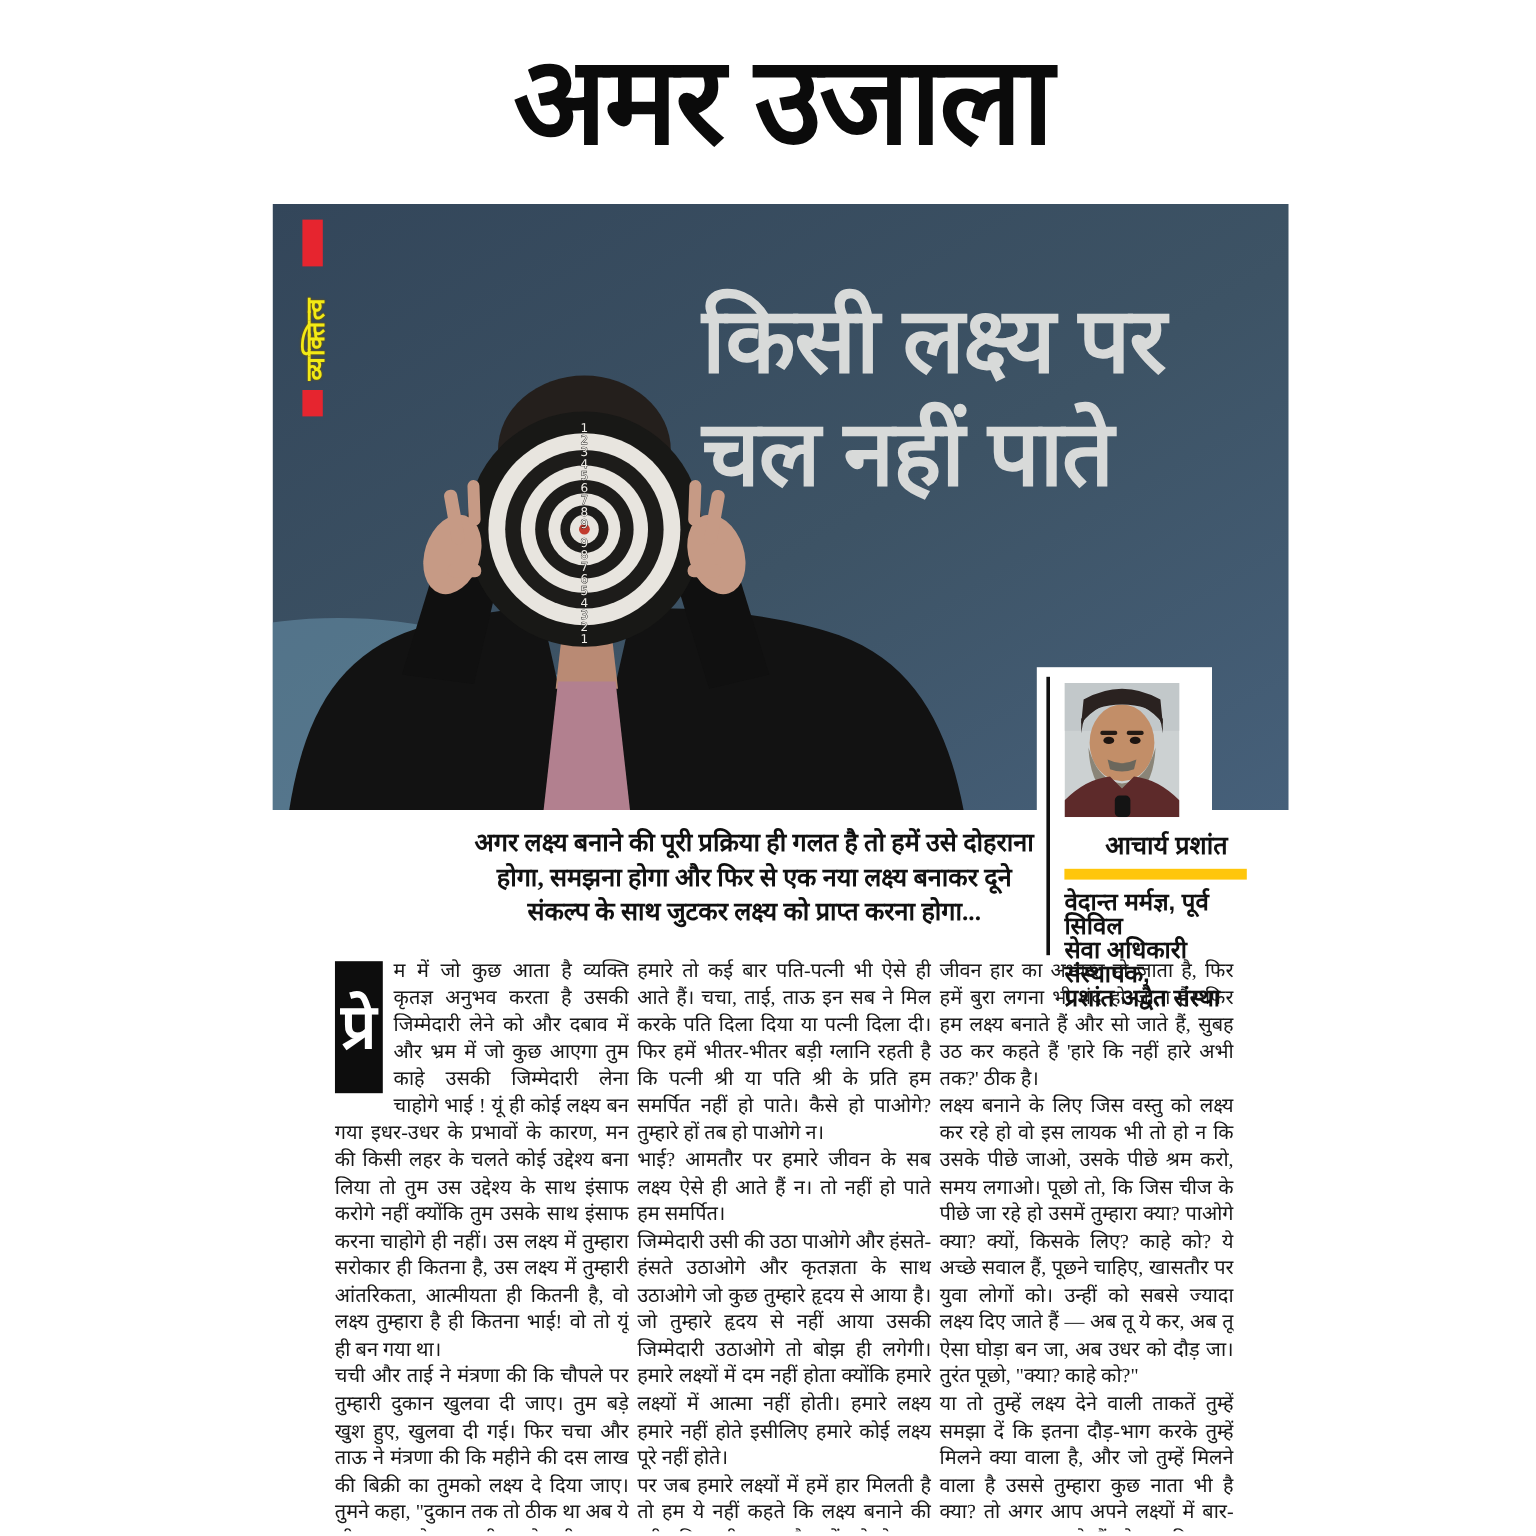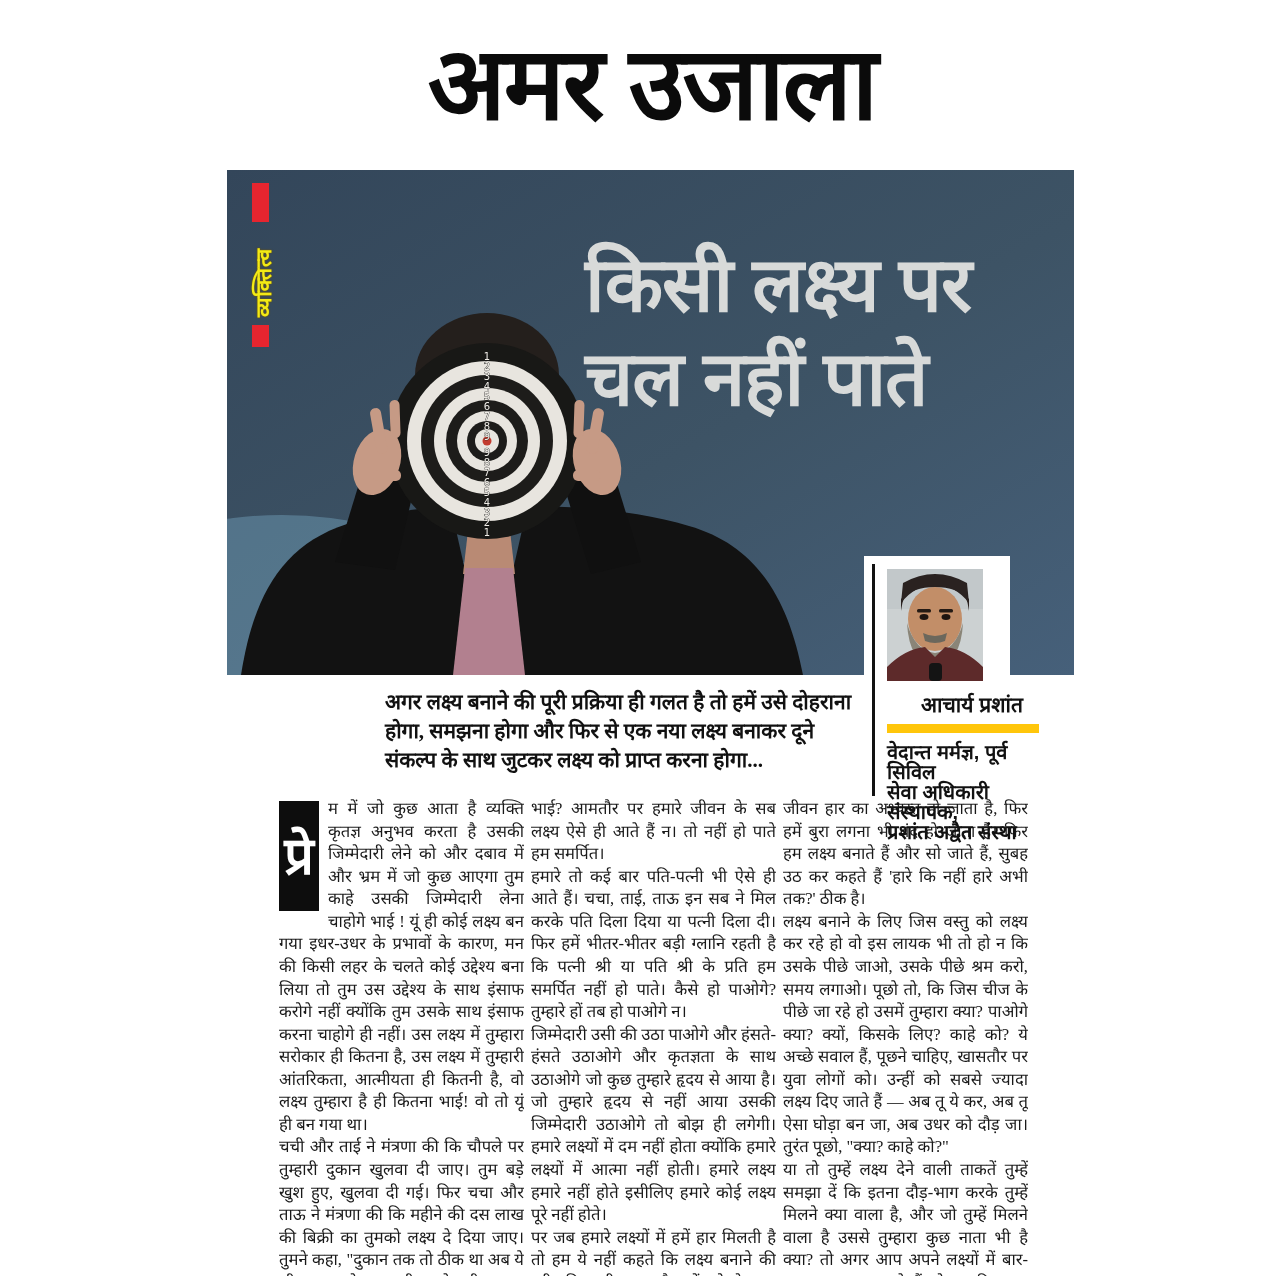--- a/index.html
+++ b/index.html
@@ -33,21 +33,21 @@
   .author .whitepatch{position:absolute;left:4px;top:0;width:146px;height:121px;background:#ffffff;}
   .author .vline{position:absolute;left:12px;top:8px;width:3px;height:232px;background:#111;}
   .author .portrait{position:absolute;left:27px;top:13px;width:96px;height:112px;overflow:hidden;}
   .author .name{position:absolute;left:27px;top:134px;width:170px;
       font-family:"Liberation Sans", sans-serif;font-weight:700;font-size:21px;color:#111;text-align:center;}
   .author .goldbar{position:absolute;left:27px;top:168px;width:152px;height:9px;background:#ffc60b;}
   .author .bio{position:absolute;left:27px;top:186px;width:172px;white-space:pre-line;
       font-family:"Liberation Sans", sans-serif;font-weight:700;font-size:20px;line-height:20px;color:#111;}
 
   
-  .intro{position:absolute;left:373px;top:688px;width:487px;text-align:left;white-space:pre-line;
+  .intro{position:absolute;left:373px;top:688px;width:487px;text-align:center;white-space:pre-line;
       font-family:"Liberation Serif", serif;font-weight:700;font-size:21px;line-height:29px;color:#111;}
 
   
   .col{position:absolute;top:798px;width:245px;height:478px;overflow:hidden;
       font-size:16.6px;line-height:1.36;text-align:justify;color:#191919;}
   .col-1{left:267px;} .col-2{left:519px;} .col-3{left:771px;}
   .col p{margin:0;}
   .dropcap{float:left;width:40px;height:110px;background:#0d0d0d;color:#fff;margin:3px 9px 2px 0;
       display:flex;align-items:center;justify-content:center;
       font-family:"Liberation Sans", sans-serif;font-weight:700;font-size:52px;}
@@ -172,22 +172,22 @@
 
   <div class="intro">अगर लक्ष्य बनाने की पूरी प्रक्रिया ही गलत है तो हमें उसे दोहराना
 होगा, समझना होगा और फिर से एक नया लक्ष्य बनाकर दूने
 संकल्प के साथ जुटकर लक्ष्य को प्राप्त करना होगा...</div>
 
   <div class="col col-1">
     <p><span class="dropcap">प्रे</span><span>म में जो कुछ आता है व्यक्ति कृतज्ञ अनुभव करता है उसकी जिम्मेदारी लेने को और दबाव में और भ्रम में जो कुछ आएगा तुम काहे उसकी जिम्मेदारी लेना चाहोगे भाई ! यूं ही कोई लक्ष्य बन गया इधर-उधर के प्रभावों के कारण, मन की किसी लहर के चलते कोई उद्देश्य बना लिया तो तुम उस उद्देश्य के साथ इंसाफ करोगे नहीं क्योंकि तुम उसके साथ इंसाफ करना चाहोगे ही नहीं। उस लक्ष्य में तुम्हारा सरोकार ही कितना है, उस लक्ष्य में तुम्हारी आंतरिकता, आत्मीयता ही कितनी है, वो लक्ष्य तुम्हारा है ही कितना भाई! वो तो यूं ही बन गया था।</span></p>
     <p>चची और ताई ने मंत्रणा की कि चौपले पर तुम्हारी दुकान खुलवा दी जाए। तुम बड़े खुश हुए, खुलवा दी गई। फिर चचा और ताऊ ने मंत्रणा की कि महीने की दस लाख की बिक्री का तुमको लक्ष्य दे दिया जाए। तुमने कहा, "दुकान तक तो ठीक था अब ये भी करना पड़ेगा?" महीना, दो महीना, चार महीना तुमने जो मेहनत करनी थी करी, उसके बाद लगे दुकान पर ही सोने। क्यों? न दुकान तुम्हारी, न माल तुम्हारा, न इरादा तुम्हारा, इस लक्ष्य के प्रति समर्पित हो भी कैसे पाओगे</p>
   </div>
   <div class="col col-2">
+    <p>हमारे तो कई बार पति-पत्नी भी ऐसे ही आते हैं। चचा, ताई, ताऊ इन सब ने मिल करके पति दिला दिया या पत्नी दिला दी। फिर हमें भीतर-भीतर बड़ी ग्लानि रहती है कि पत्नी श्री या पति श्री के प्रति हम समर्पित नहीं हो पाते। कैसे हो पाओगे? तुम्हारे हों तब हो पाओगे न।</p>
     <p>भाई? आमतौर पर हमारे जीवन के सब लक्ष्य ऐसे ही आते हैं न। तो नहीं हो पाते हम समर्पित।</p>
-    <p>हमारे तो कई बार पति-पत्नी भी ऐसे ही आते हैं। चचा, ताई, ताऊ इन सब ने मिल करके पति दिला दिया या पत्नी दिला दी। फिर हमें भीतर-भीतर बड़ी ग्लानि रहती है कि पत्नी श्री या पति श्री के प्रति हम समर्पित नहीं हो पाते। कैसे हो पाओगे? तुम्हारे हों तब हो पाओगे न।</p>
     <p>जिम्मेदारी उसी की उठा पाओगे और हंसते-हंसते उठाओगे और कृतज्ञता के साथ उठाओगे जो कुछ तुम्हारे हृदय से आया है। जो तुम्हारे हृदय से नहीं आया उसकी जिम्मेदारी उठाओगे तो बोझ ही लगेगी। हमारे लक्ष्यों में दम नहीं होता क्योंकि हमारे लक्ष्यों में आत्मा नहीं होती। हमारे लक्ष्य हमारे नहीं होते इसीलिए हमारे कोई लक्ष्य पूरे नहीं होते।</p>
     <p>पर जब हमारे लक्ष्यों में हमें हार मिलती है तो हम ये नहीं कहते कि लक्ष्य बनाने की पूरी प्रक्रिया ही गड़बड़ है। हमें उसे दोहराना होगा, समझना होगा बात क्या है। हम कहते हैं, "हम नया लक्ष्य बनाएंगे और इस बार दूने संकल्प के साथ जुटेंगे।" तो ठीक है इस बार दूनी चोट पड़ेगी, इस बार दूनी हार मिलेगी और फिर ऐसे हारते-हारते पांच-दस साल में हारने की आदत हो जाती है,</p>
   </div>
   <div class="col col-3">
     <p>जीवन हार का अभ्यस्त हो जाता है, फिर हमें बुरा लगना भी बंद हो जाता है। फिर हम लक्ष्य बनाते हैं और सो जाते हैं, सुबह उठ कर कहते हैं 'हारे कि नहीं हारे अभी तक?' ठीक है।</p>
     <p>लक्ष्य बनाने के लिए जिस वस्तु को लक्ष्य कर रहे हो वो इस लायक भी तो हो न कि उसके पीछे जाओ, उसके पीछे श्रम करो, समय लगाओ। पूछो तो, कि जिस चीज के पीछे जा रहे हो उसमें तुम्हारा क्या? पाओगे क्या? क्यों, किसके लिए? काहे को? ये अच्छे सवाल हैं, पूछने चाहिए, खासतौर पर युवा लोगों को। उन्हीं को सबसे ज्यादा लक्ष्य दिए जाते हैं — अब तू ये कर, अब तू ऐसा घोड़ा बन जा, अब उधर को दौड़ जा। तुरंत पूछो, "क्या? काहे को?"</p>
     <p>या तो तुम्हें लक्ष्य देने वाली ताकतें तुम्हें समझा दें कि इतना दौड़-भाग करके तुम्हें मिलने क्या वाला है, और जो तुम्हें मिलने वाला है उससे तुम्हारा कुछ नाता भी है क्या? तो अगर आप अपने लक्ष्यों में बार-बार असफलता पाते हैं तो इसकी वजह संकल्प शक्ति, विल-पावर इत्यादि का अभाव नहीं है, इसकी वजह ये है कि आपके लक्ष्य हैं ही गलत। सही लक्ष्य तो प्रेम-प्रसंग की तरह होता है, वो पकड़ लेता है। आप उसको फिर छोड़ना भी चाहोगे वो आपको नहीं छोड़ेगा।</p>
   </div>
 
 </div>

